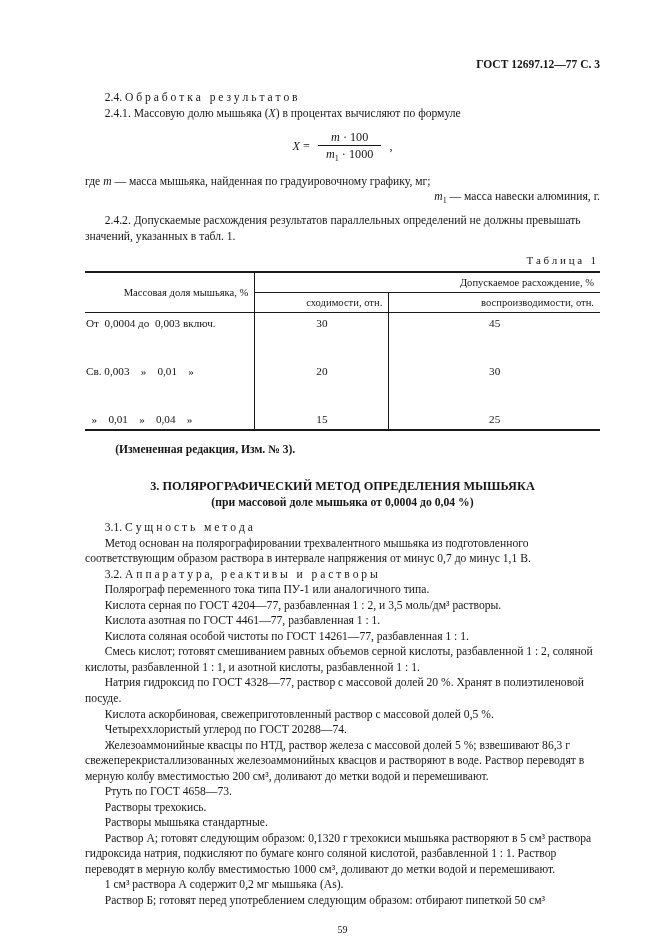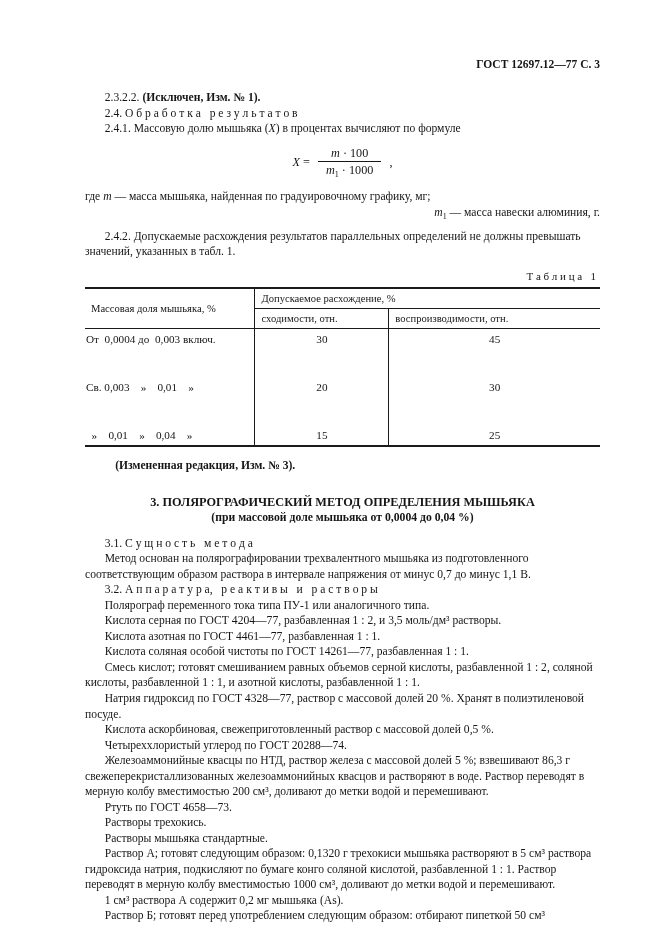--- a/index.html
+++ b/index.html
@@ -21,41 +21,40 @@
   .formula .it { font-style: italic; }
   .frac { display: inline-block; vertical-align: middle; text-align: center; margin: 0 5px; line-height: 1.15; }
   .frac .num { display: block; border-bottom: 1px solid #161616; padding: 0 8px 1px; }
   .frac .den { display: block; padding: 1px 8px 0; }
   sub { font-size: 8px; }
   .where-sub { padding-left: 11px; text-align: right; }
   .mt6 { margin-top: 6px; }
   
   .tbl-caption { text-align: right; font-size: 11px; margin: 10px 4px 5px; white-space: pre-wrap; }
   table.gost { width: 100%; border-collapse: collapse; border-top: 2px solid #1a1a1a; border-bottom: 2px solid #1a1a1a; font-size: 10.6px; }
-  .gost th { font-weight: normal; text-align: left; vertical-align: middle; padding: 4px 6px; border: 1px solid #1a1a1a; }
+  .gost th { font-weight: normal; text-align: right; vertical-align: middle; padding: 4px 6px; border: 1px solid #1a1a1a; }
   .gost td { padding: 18px 4px; border-left: 1px solid #1a1a1a; border-right: 1px solid #1a1a1a; font-size: 11.2px; }
   .gost tr > *:first-child { border-left: none; }
   .gost tr > *:last-child { border-right: none; }
   .gost tbody tr:first-child td { padding-top: 4px; }
   .gost tbody tr:last-child td { padding-bottom: 4px; }
   .gost td.range { text-align: left; white-space: pre-wrap; padding-left: 1px; }
   .gost td.num { text-align: center; }
   .amendment { font-weight: bold; font-size: 11.6px; text-indent: 2.6em; margin: 12px 0 10px; }
   .sec-title { text-align: center; font-weight: bold; font-size: 12.3px; margin-top: 12px; line-height: 1.35; }
   .sec-subtitle { text-align: center; font-weight: bold; font-size: 11.7px; margin-bottom: 10px; line-height: 1.3; }
   .page-number { margin-top: auto; text-align: center; font-size: 10px; padding-top: 16px; }
 </style>
 </head>
 <body>
 
 <div class="page">
 
   <div class="doc-header">ГОСТ 12697.12—77 С. 3</div>
 
-  <p class="para"><span>2.3.2.2. </span><span class="b">(Исключен, Изм. № 1).</span></p>
 
   <p class="para sparse">2.4. О б р а б о т к а   р е з у л ь т а т о в</p>
 
   <p class="para"><span>2.4.1. Массовую долю мышьяка (</span><span class="it">X</span><span>) в процентах вычисляют по формуле</span></p>
 
   <div class="formula">
     <span class="it">X</span>
     <span>=</span>
     <span class="frac">
       <span class="num"><span class="it">m</span><span> · 100</span></span>

